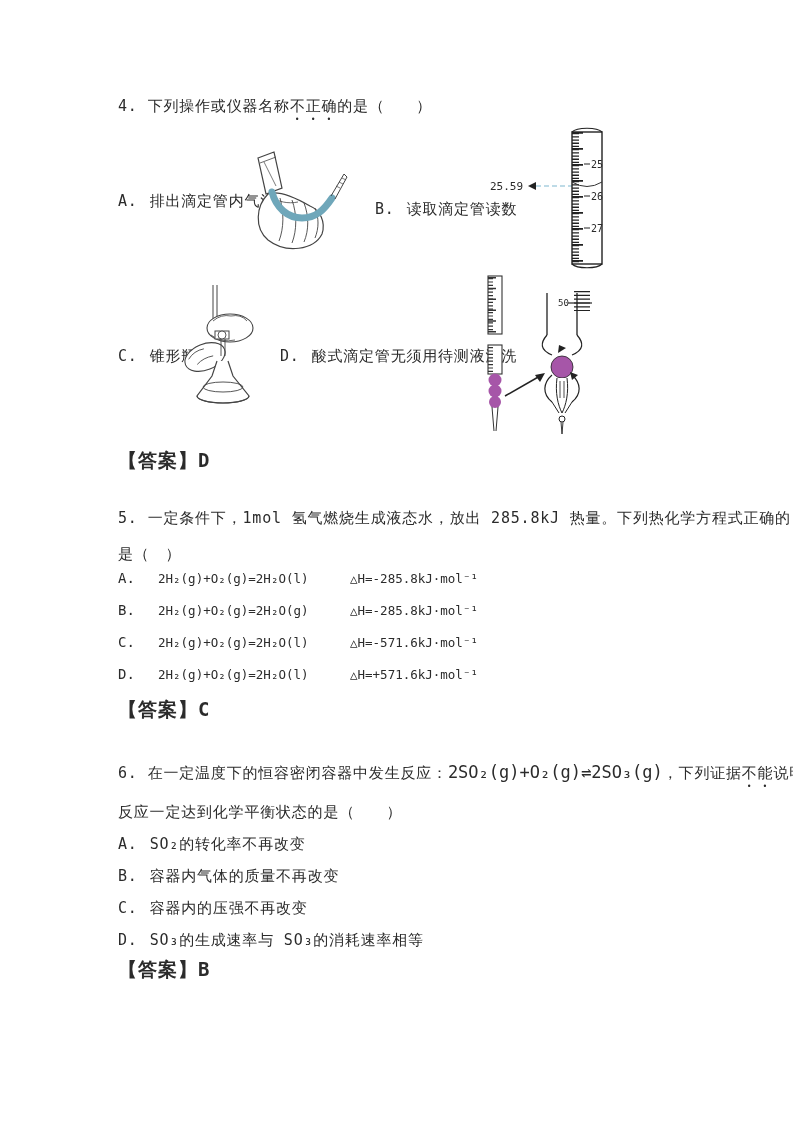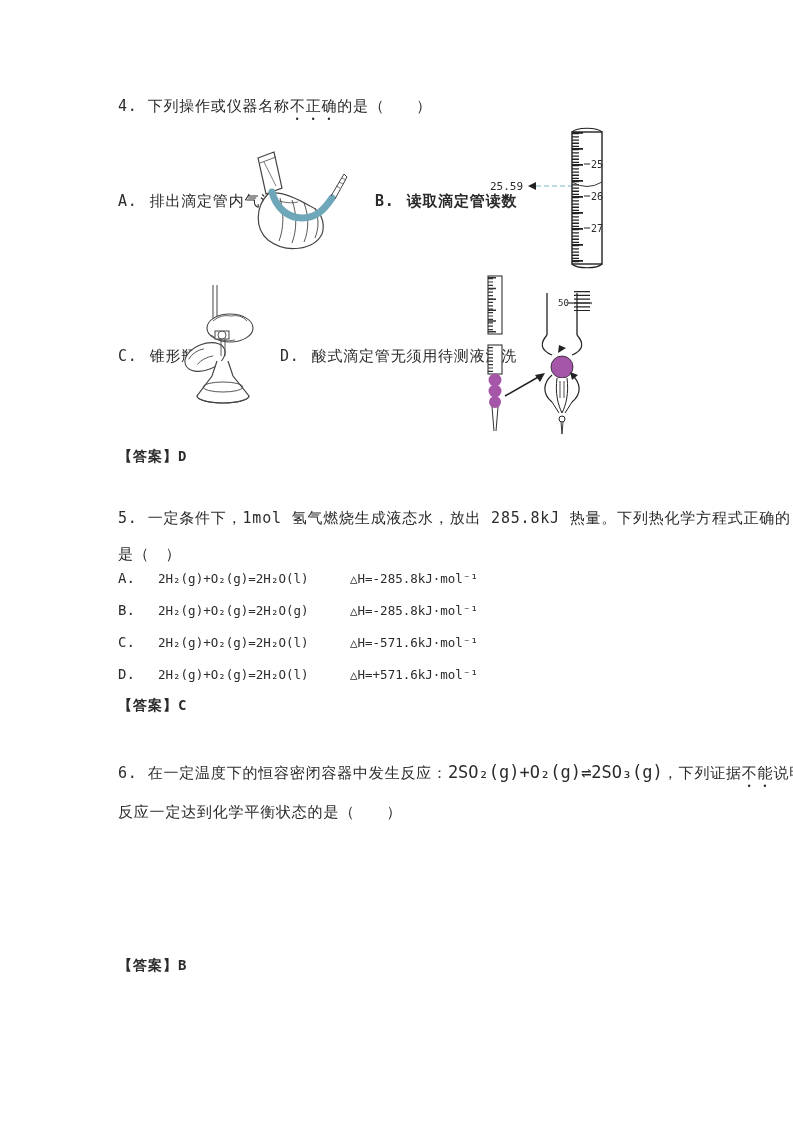--- a/index.html
+++ b/index.html
@@ -12,21 +12,21 @@
   .line{font-size:15px;line-height:22px;letter-spacing:0.8px;white-space:nowrap;}
   .qnum{margin-right:10px;}
   .optlabel{margin-right:12px;}
   .emph{
     -webkit-text-emphasis:filled dot #2b2b2b;
     -webkit-text-emphasis-position:under right;
     text-emphasis:filled dot #2b2b2b;
     text-emphasis-position:under right;
   }
   .chem{font-size:17px;letter-spacing:0;}
-  .answer{font-size:14px;font-weight:600;letter-spacing:1px;}
+  .answer{font-size:19px;font-weight:600;letter-spacing:1px;}
   .eqrow{display:flex;align-items:baseline;font-size:12.5px;letter-spacing:0;height:32px;}
   .eqrow .optlabel{width:28px;font-size:14px;}
   .eqrow .equation{width:168px;}
   .eqrow .enthalpy{margin-left:24px;}
   .q6row{height:32px;}
   .footer{
     position:absolute;left:0;top:1070px;width:100%;text-align:center;
     font-size:17px;color:#9b9b9b;letter-spacing:0.5px;
   }
   svg{display:block;}
@@ -57,21 +57,21 @@
     <path d="M56,67 C61,80 61,94 56,106" fill="none" stroke="#444" stroke-width="0.9"></path>
     <path d="M67,72 C71,82 71,92 67,102" fill="none" stroke="#444" stroke-width="0.9"></path>
     <path d="M22,60 C30,66 40,68 50,66" fill="none" stroke="#444" stroke-width="0.8"></path>
 
     <path d="M24,56 C28,72 40,82 54,82 C68,82 76,74 84,62" fill="none" stroke="#6fa7ba" stroke-width="7" stroke-linecap="round"></path>
 
     <path d="M83,60 L96,38 M87,63 L99,41 M96,38 L99,41" fill="none" stroke="#444" stroke-width="1"></path>
     <path d="M88,50 L92,52 M91,46 L95,48 M94,42 L98,44" stroke="#444" stroke-width="0.7"></path>
   </svg>
 
-  <div class="abs line" style="left:375px;top:190px;font-weight:bold;">
+  <div class="abs line" style="left:375px;top:198px;">
     <span class="optlabel">B.</span><span>读取滴定管读数</span>
   </div>
 
   <svg class="abs" style="left:488px;top:120px;" width="128" height="152" viewBox="0 0 128 152">
 
     <text x="2" y="70" font-size="11">25.59</text>
 
     <polygon points="40,66 48,62 48,70" fill="#222"></polygon>
 
     <line x1="48" y1="66" x2="84" y2="66" stroke="#a9cfdf" stroke-width="1.6" stroke-dasharray="5 3"></line>
@@ -200,19 +200,33 @@
 
   <div class="abs answer" style="left:118px;top:697px;">
     <span>【答案】</span><span>C</span>
   </div>
 
   <div class="abs line" style="left:118px;top:761px;">
     <span class="qnum">6.</span><span>在一定温度下的恒容密闭容器中发生反应：</span><span class="chem">2SO₂(g)+O₂(g)⇌2SO₃(g)</span><span>，下列证据</span><span class="emph">不能</span><span>说明</span>
   </div>
   <div class="abs line" style="left:118px;top:801px;">反应一定达到化学平衡状态的是（　　）</div>
 
+  <div class="abs" style="left:118px;top:833px;width:580px;">
+    <div class="line q6row">
+      <span class="optlabel">A.</span><span>SO₂的转化率不再改变</span>
+    </div>
+    <div class="line q6row">
+      <span class="optlabel">B.</span><span>容器内气体的质量不再改变</span>
+    </div>
+    <div class="line q6row">
+      <span class="optlabel">C.</span><span>容器内的压强不再改变</span>
+    </div>
+    <div class="line q6row">
+      <span class="optlabel">D.</span><span>SO₃的生成速率与 SO₃的消耗速率相等</span>
+    </div>
+  </div>
 
   <div class="abs answer" style="left:118px;top:957px;">
     <span>【答案】</span><span>B</span>
   </div>
 
 
 </div>
 
 </body></html>

